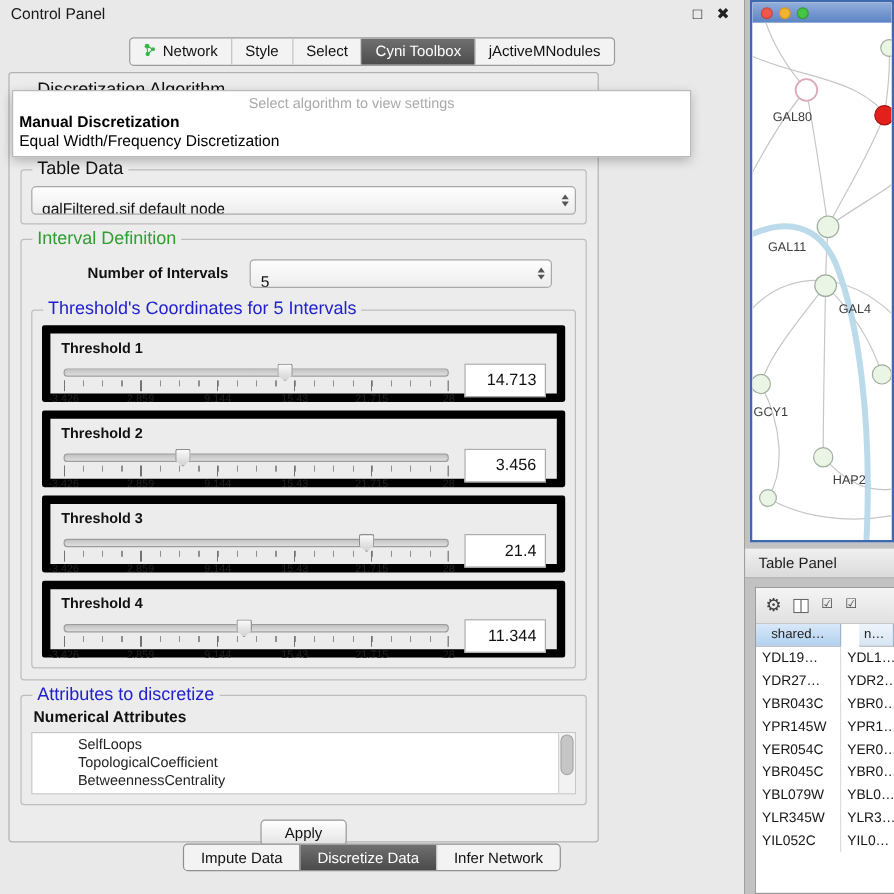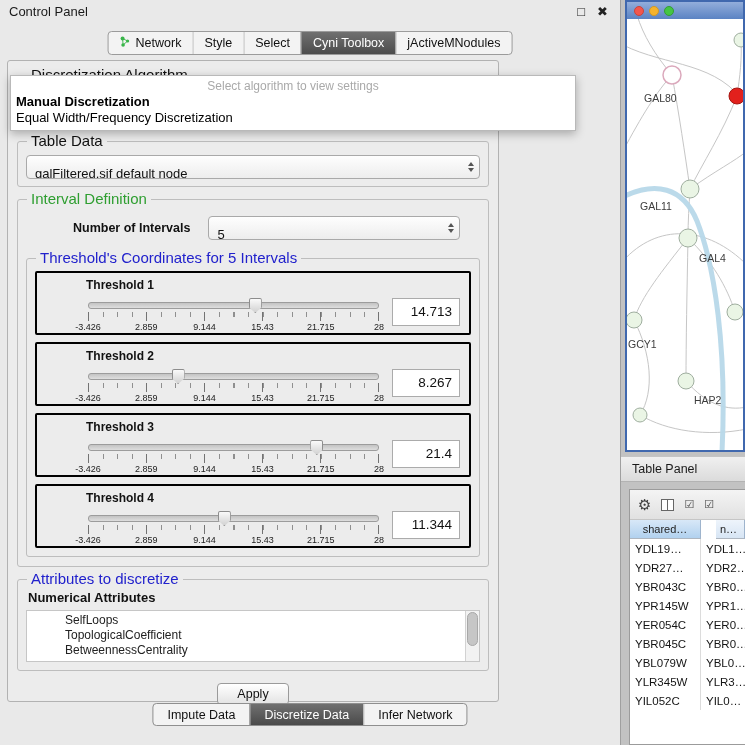--- a/index.html
+++ b/index.html
@@ -39,21 +39,21 @@
   .popup-item.bold{font-weight:bold;}
 
   .td-group{height:46px;}
   .td-combo{margin:13px 8px 0;}
 
   .num-row{display:flex;align-items:center;gap:18px;padding:16px 10px 2px 55px;}
   .num-label{font-weight:bold;font-size:12.5px;color:#111;}
   .num-combo{width:252px;}
 
   .thresholds{margin:16px 8px 9px;padding:12px 8px 8px;}
-  .th-box{border:2px solid #000000;border-radius:2px;background:#ececec;margin-bottom:7px;height:64px;box-sizing:border-box;padding-left:40px;}
+  .th-box{border:7px solid #000000;border-radius:2px;background:#ececec;margin-bottom:7px;height:64px;box-sizing:border-box;}
   .th-box:last-child{margin-bottom:0;}
   .th-label{font-weight:bold;font-size:12px;color:#111;padding:5px 9px 0;height:14px;}
   .th-flex{display:flex;align-items:flex-start;gap:11px;padding:4px 9px 0;}
   .slider{flex:1;padding-top:6px;position:relative;}
   .track{position:relative;height:5px;background:linear-gradient(#c3c3c3,#dedede);border:1px solid #9c9c9c;border-radius:3px;margin:0 2px;}
   .thumb{position:absolute;top:-5px;width:13px;height:15px;background:linear-gradient(#fdfdfd,#cfcfcf);box-shadow:inset 0 0 0 1px #8d8d8d;clip-path:polygon(0 0,100% 0,100% 62%,50% 100%,0 62%);border-radius:2px;}
   .ticks{position:relative;height:9px;margin:3px 2px 0;}
   .ticks::before{content:"";position:absolute;left:0;right:0;top:0;height:5px;background:repeating-linear-gradient(to right,#8f8f8f 0 1px,transparent 1px 5%);}
   .ticks::after{content:"";position:absolute;left:0;right:0;top:0;height:9px;border-right:1px solid #737373;background:repeating-linear-gradient(to right,#737373 0 1px,transparent 1px 20%);}
   .tick-labels{position:relative;height:11px;margin:1px 2px 0;}
@@ -217,21 +217,21 @@
                 <div class="ticks"></div>
                 <div class="tick-labels">
                   <span style="left:0%">-3.426</span>
                   <span style="left:20%">2.859</span>
                   <span style="left:40%">9.144</span>
                   <span style="left:60%">15.43</span>
                   <span style="left:80%">21.715</span>
                   <span style="left:100%">28</span>
                 </div>
               </div>
-              <div class="value-box">8.267</div>
+              <div class="value-box">3.456</div>
             </div>
           </div>
 
           <div class="th-box">
             <div class="th-label">Threshold 3</div>
             <div class="th-flex">
               <div class="slider">
                 <div class="track">
                     <div class="thumb" style="left: calc(78.9983% - 7px);"></div>
                   </div>

